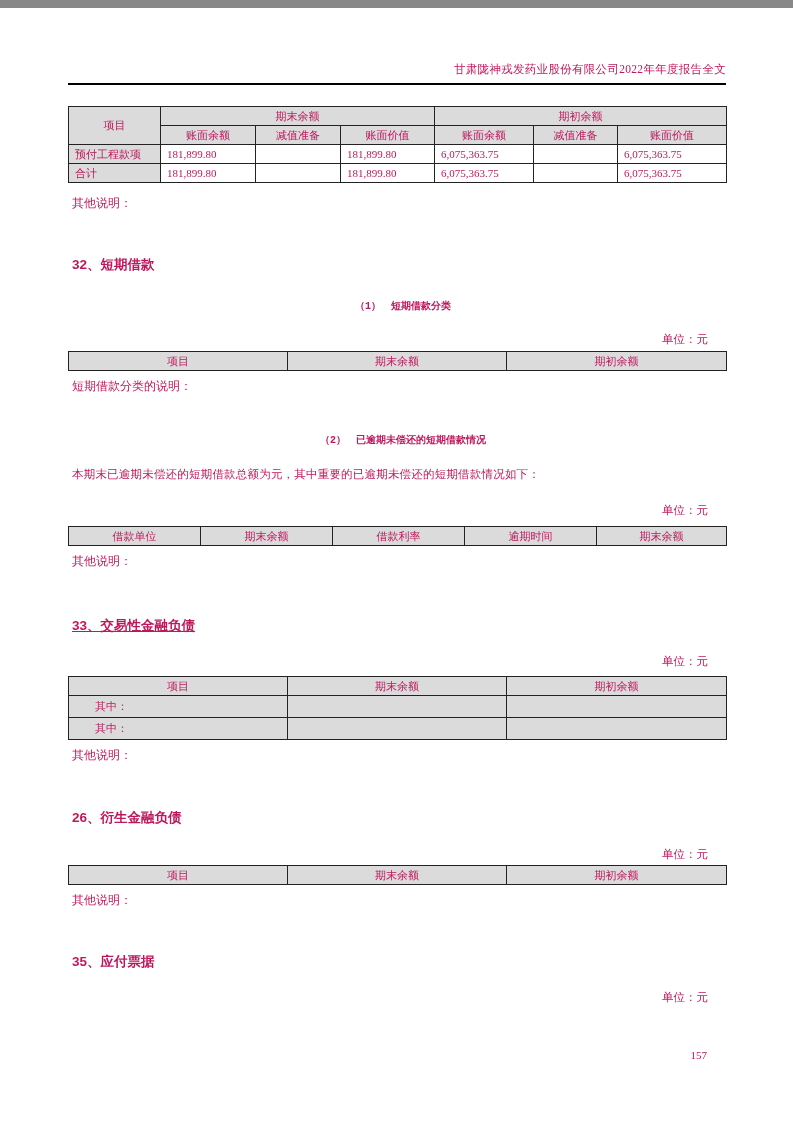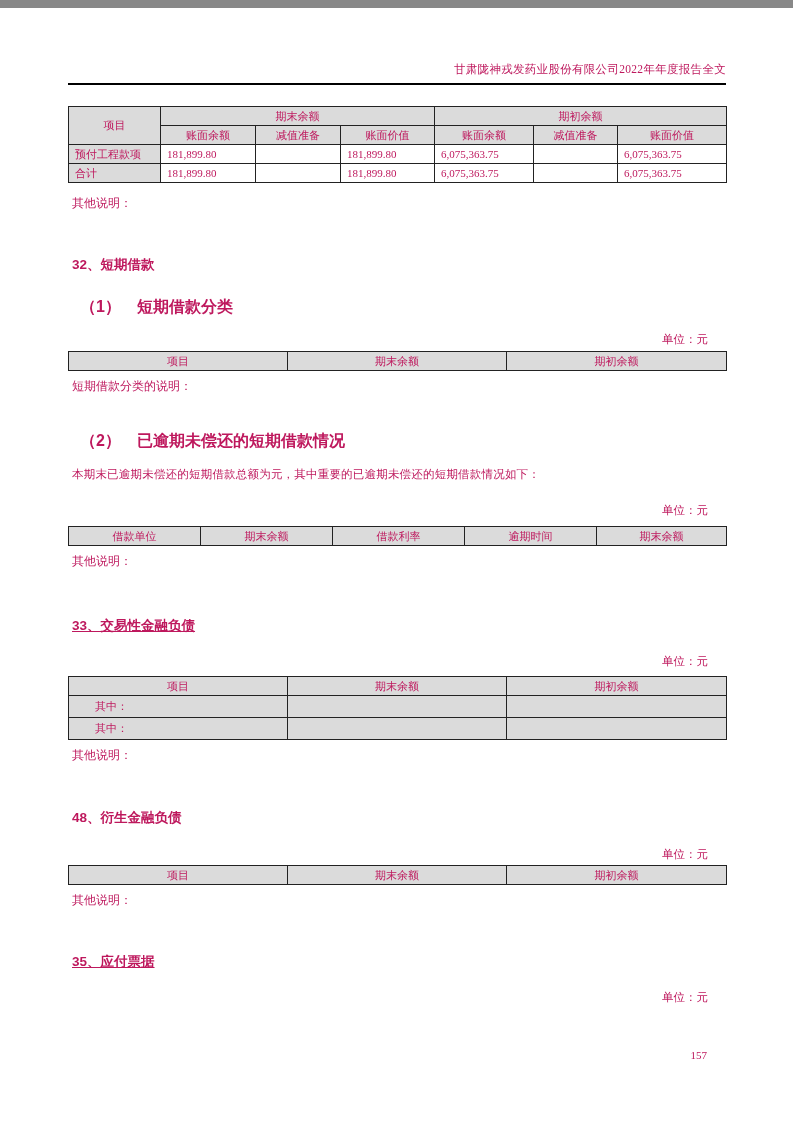--- a/index.html
+++ b/index.html
@@ -51,24 +51,25 @@
     font-size:12px; line-height:15px;
     margin:13px 0 0 4px;
   }
   .h-num{
     font-family:"Liberation Sans","DejaVu Sans",sans-serif;
     font-weight:bold;
     font-size:13.5px; line-height:17px;
     margin-left:4px;
   }
   .h-sub{
-    font-family:Liberation Sans, sans-serif;
+    font-family:Liberation Mono, monospace;
     font-weight:bold;
-    font-size:16px; line-height:17px;
+    font-size:10px; line-height:17px;
     margin-left:12px;
+    text-align:center;
   }
   .para{
     font-size:11.5px; line-height:15px;
     margin:18px 0 0 4px;
     letter-spacing:.2px;
   }
   .unit{
     text-align:right;
     font-size:11.5px; line-height:14px;
     padding-right:18px;
@@ -87,21 +88,21 @@
   .mt-note-sm{ margin-top:8px; }
   .mt-h32s2{ margin-top:38px; }
   .mt-unit2{ margin-top:21px; }
   .mt-tbl2{ margin-top:9px; }
   .mt-h33{ margin-top:48px;text-decoration:underline; }
   .mt-unit3{ margin-top:20px; }
   .mt-tbl3{ margin-top:8px; }
   .mt-h34{ margin-top:46px; }
   .mt-unit4{ margin-top:21px; }
   .mt-tbl4{ margin-top:4px; }
-  .mt-h35{ margin-top:45px;text-decoration:underline; }
+  .mt-h35{ margin-top:45px; }
   .mt-unit5{ margin-top:20px; }
 </style>
 </head>
 <body>
 
 <div class="page">
 
   <div class="doc-header">甘肃陇神戎发药业股份有限公司2022年年度报告全文</div>
 
   <table class="mt-table1">
@@ -218,21 +219,21 @@
       </tr>
       <tr>
         <td class="gray l indent">其中：</td>
         <td class="gray"></td>
         <td class="gray"></td>
       </tr>
     </tbody>
   </table>
   <div class="note mt-note-sm">其他说明：</div>
 
-  <div class="h-num mt-h34">48、衍生金融负债</div>
+  <div class="h-num mt-h34">26、衍生金融负债</div>
   <div class="unit mt-unit4">单位：元</div>
 
   <table class="mt-tbl4 row23">
     <colgroup>
         <col style="width:219px">
         <col style="width:219px">
         <col style="width:220px">
       </colgroup>
     <tbody>
       <tr>

